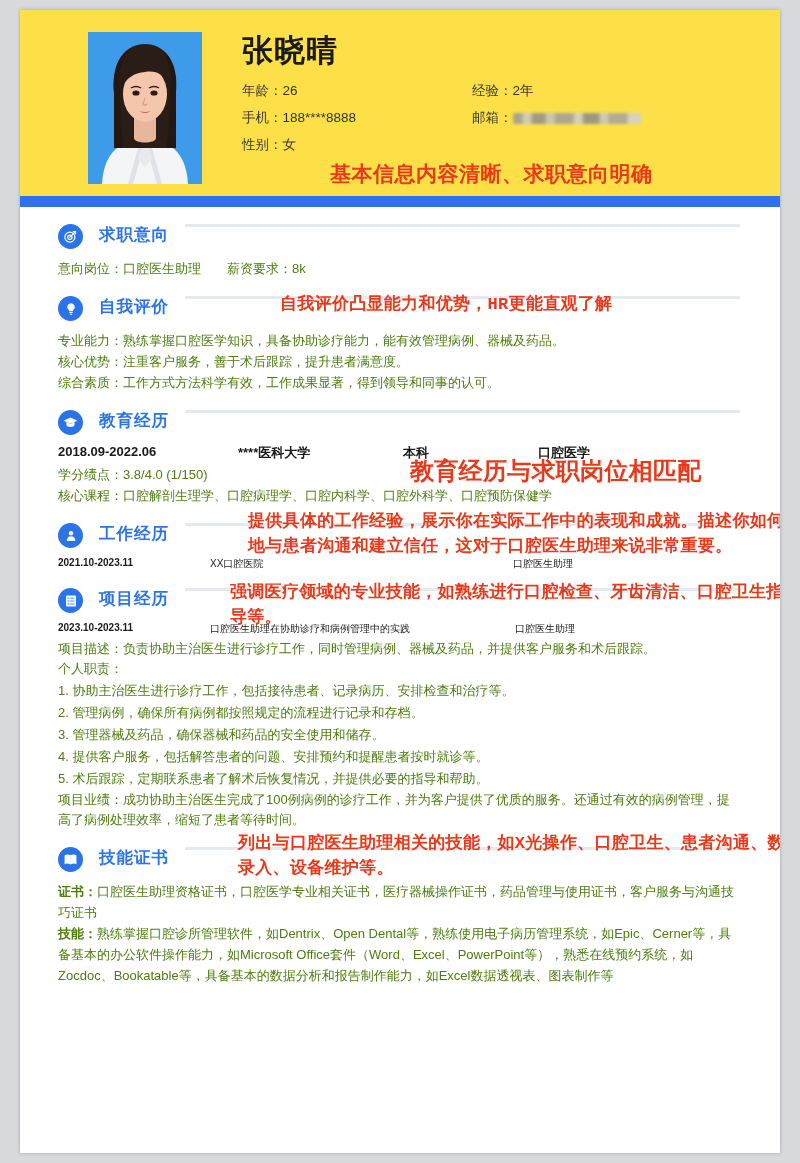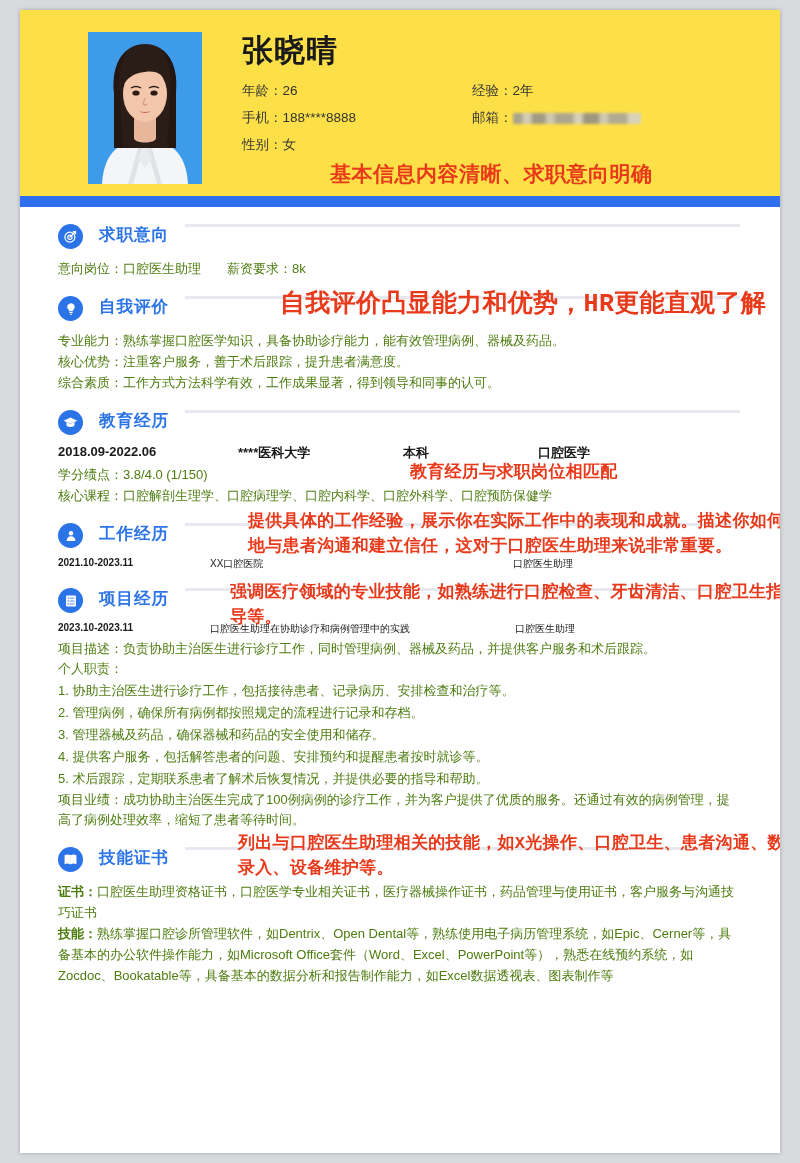--- a/index.html
+++ b/index.html
@@ -108,22 +108,22 @@
   .bullets .line{margin:1px 0;}
 
   
   .annot{
     position:absolute;
     color:#e8391a;font-weight:bold;
     letter-spacing:.3px;
     line-height:25px;
     pointer-events:none;
   }
-  .annot-self{left:222px;top:-4px;font-size:25px;white-space:nowrap;}
-  .annot-edu{left:352px;top:50px;font-size:17px;white-space:nowrap;}
+  .annot-self{left:222px;top:-4px;font-size:17px;white-space:nowrap;}
+  .annot-edu{left:352px;top:50px;font-size:24px;white-space:nowrap;}
   .annot-work{left:190px;top:-14px;font-size:17px;width:580px;}
   .annot-proj{left:172px;top:-8px;font-size:17px;width:565px;}
   .annot-skill{left:180px;top:-16px;font-size:17px;width:580px;}
 
   .rel{position:relative;}
 </style>
 </head>
 <body>
 
 <div class="page">

